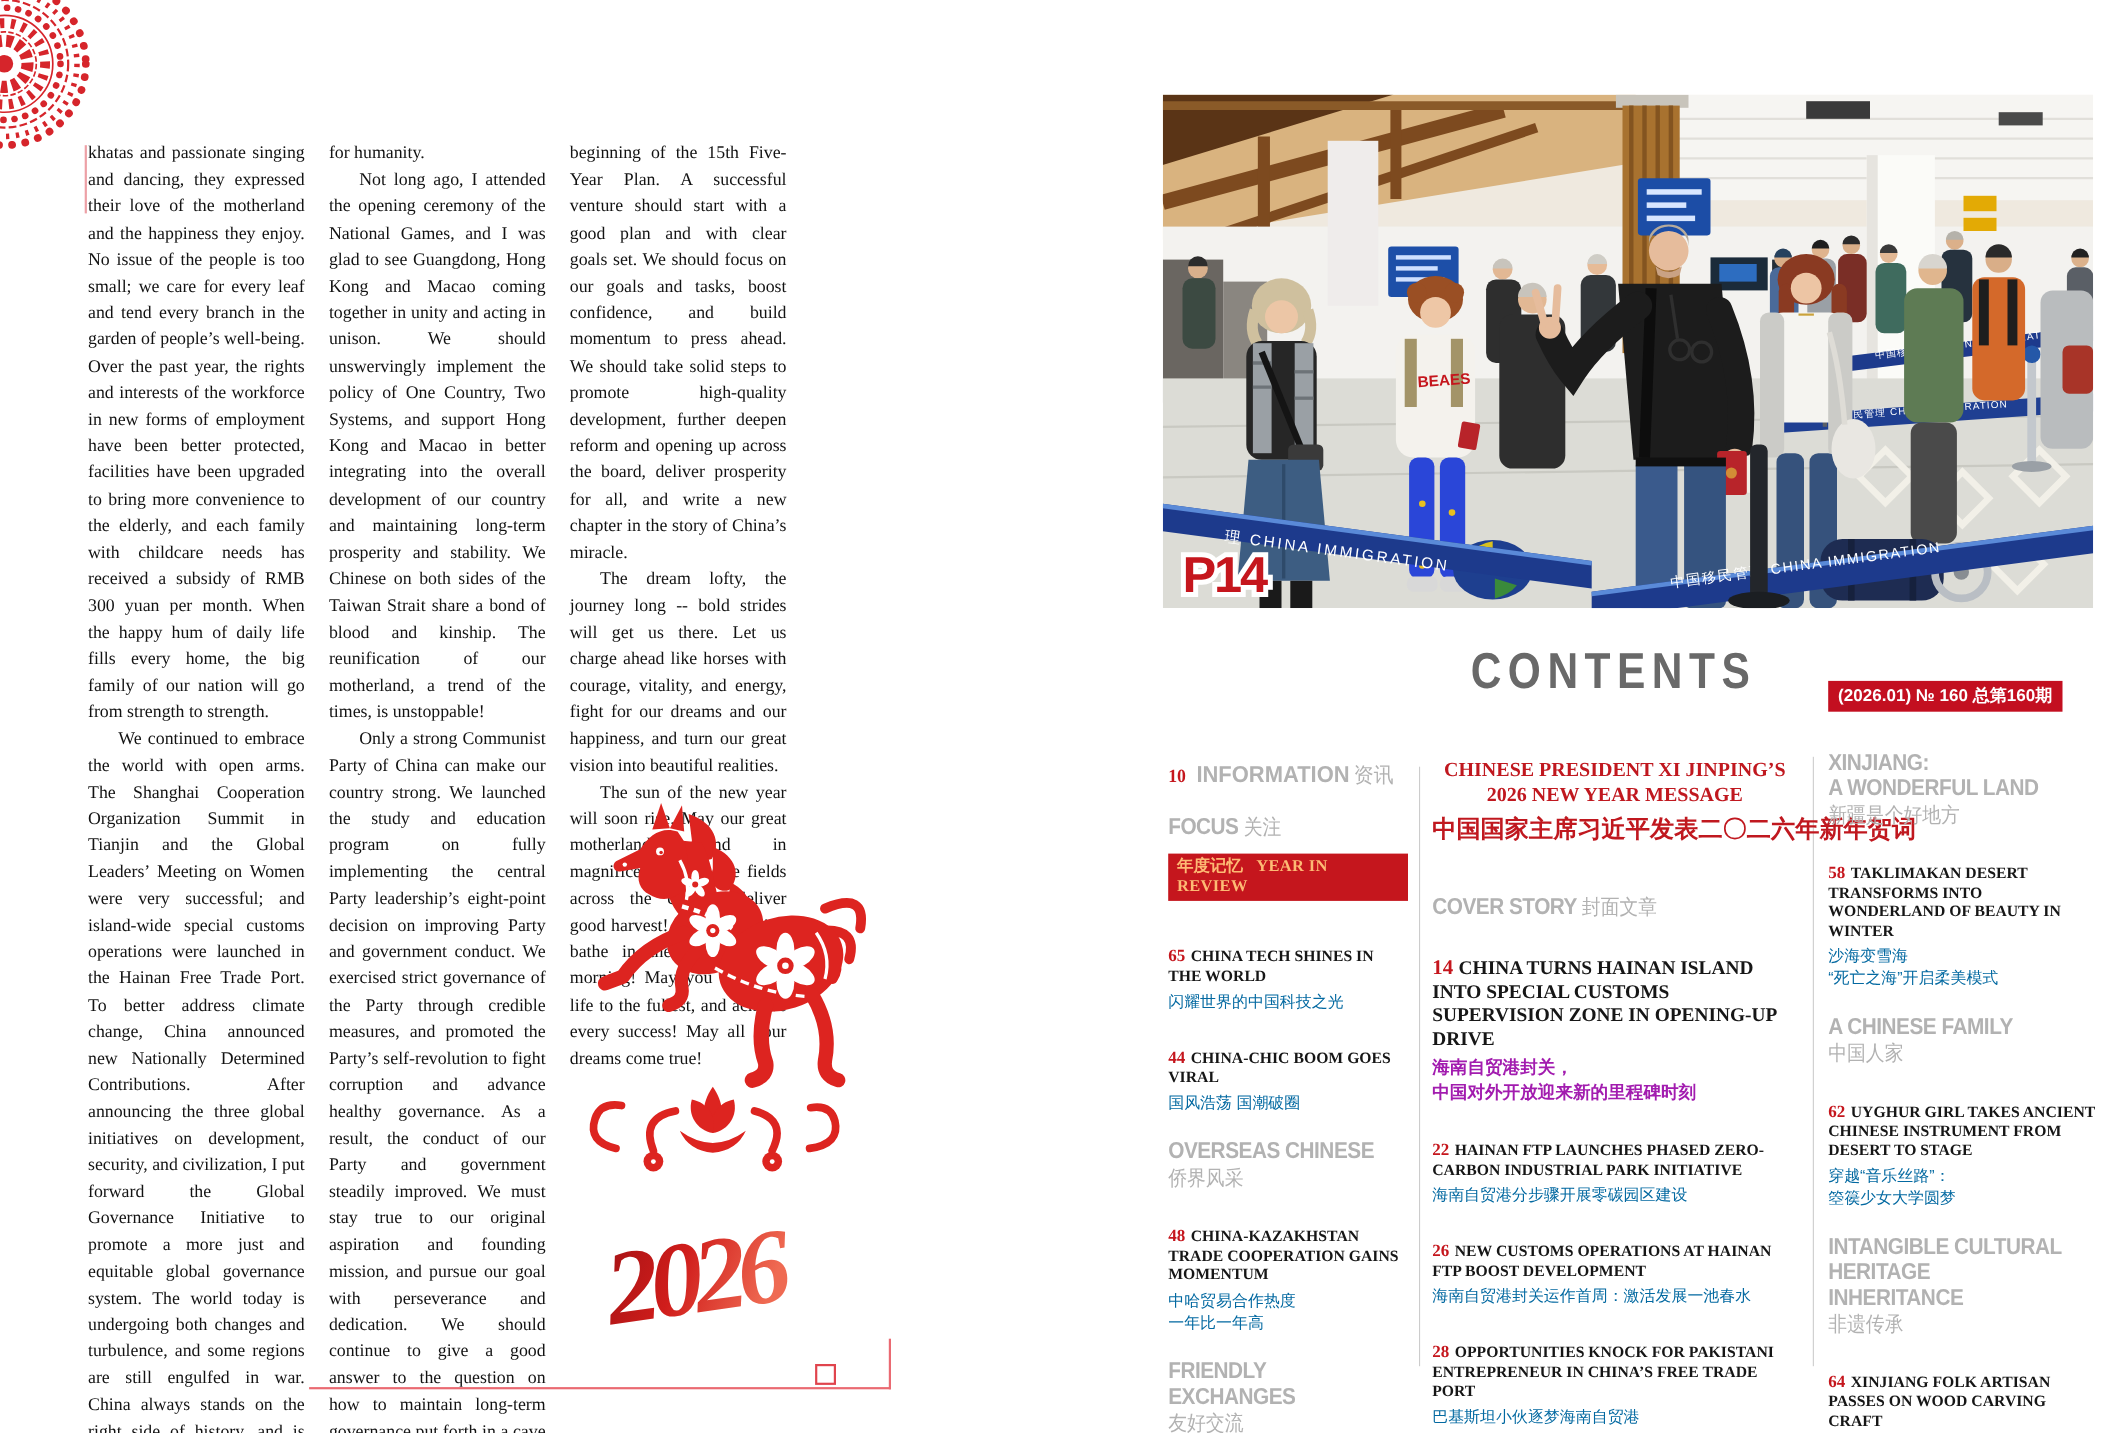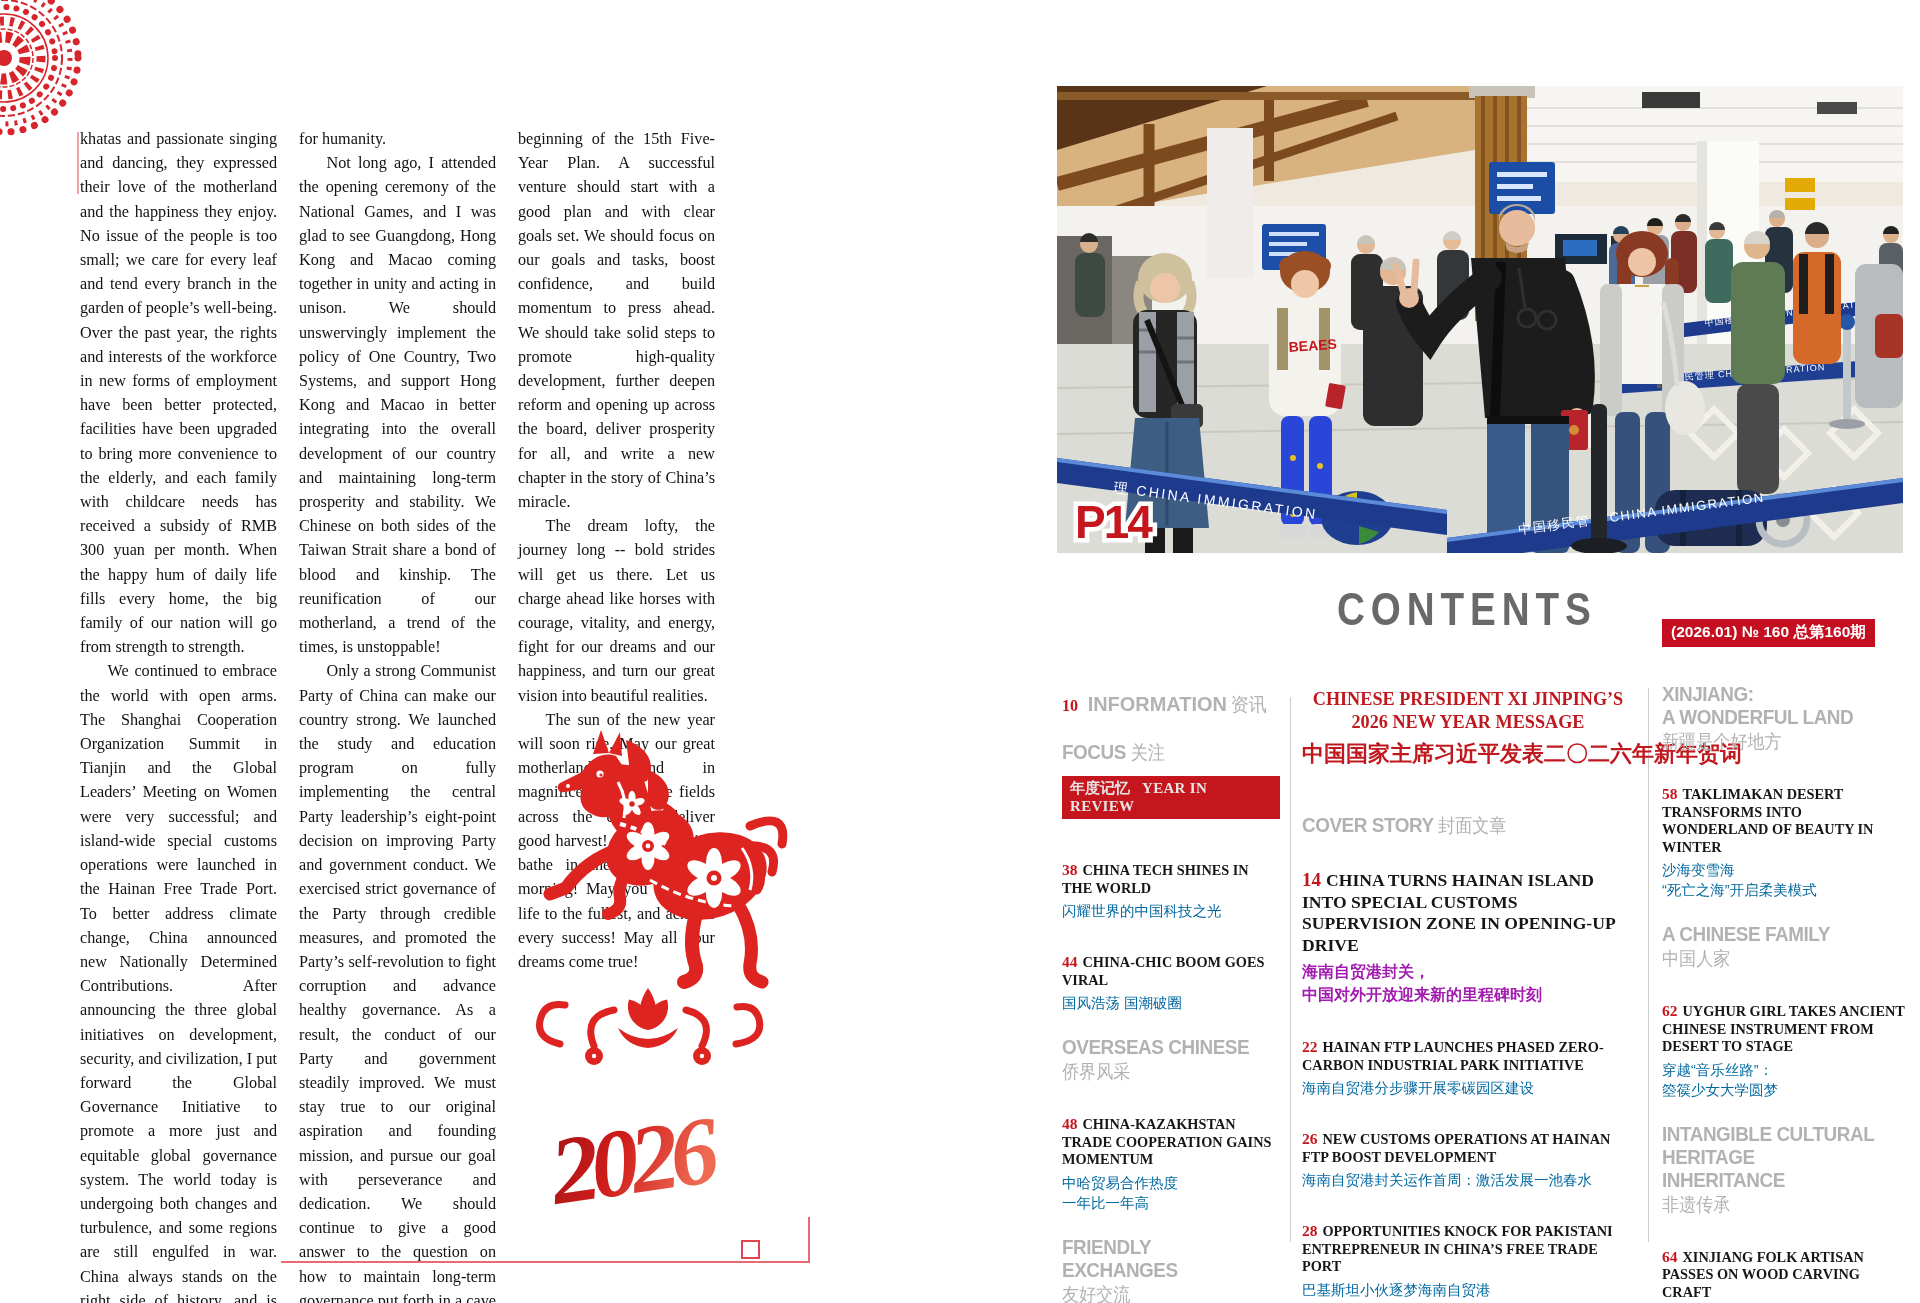--- a/index.html
+++ b/index.html
@@ -58,21 +58,21 @@
        color:#b2b2b2;font-size:21px;line-height:23px;letter-spacing:-.5px;
        transform:scaleX(.9);transform-origin:left top;white-space:pre-line;}
   .sec .cn{font-size:19px;font-weight:normal;letter-spacing:0;}
   .sec.stack .cn{display:block;margin-top:2px;}
   .sec{margin:22px 0 8px;}
   .pagehead{margin:0 0 20px;transform:scaleX(.95);transform-origin:left top;}
   .pagehead .num{color:#c5161d;font-weight:bold;font-size:17px;margin-right:6px;}
   .pagehead .sec-en{font-family:"Liberation Sans",sans-serif;font-weight:bold;color:#b2b2b2;font-size:21px;}
   .pagehead .sec-cn{font-family:"Liberation Sans","DejaVu Sans",sans-serif;color:#b2b2b2;font-size:19px;}
 
-  .band{display:inline-block;background:#c5161d;color:#e5e5e5;padding:3px 12px 4px 8px;
+  .band{display:inline-block;background:#c5161d;color:#fdba74;padding:3px 12px 4px 8px;
         margin:4px 0 10px;font-size:15px;line-height:18px;}
   .band .cn{font-family:"Liberation Sans","DejaVu Sans",sans-serif;font-weight:bold;margin-right:12px;}
   .band .en{font-family:"Liberation Serif",serif;font-weight:bold;letter-spacing:.3px;}
 
   .item{margin:0 0 15px;}
   .item .ttl{font-weight:bold;font-size:14.3px;line-height:17.5px;color:#161616;margin-top:32px;}
   .item .num{color:#c5161d;margin-right:5px;font-size:15.5px;}
   .item .cn{display:block;margin-top:4px;color:#0369a1;font-weight:normal;
             font-family:"Liberation Sans","DejaVu Sans",sans-serif;
             font-size:14.5px;line-height:20px;white-space:pre-line;}
@@ -493,21 +493,21 @@
     <div class="pagehead">
       <span class="num">10</span>
       <span class="sec-en">INFORMATION</span>
       <span class="sec-cn">资讯</span>
     </div>
     <div class="sec"><span>FOCUS</span> <span class="cn">关注</span></div>
     <div class="band">
       <span class="cn">年度记忆</span><span class="en">YEAR IN REVIEW</span>
     </div>
     <div class="item">
-      <div class="ttl"><span class="num">38</span><span>CHINA TECH SHINES IN THE WORLD</span></div>
+      <div class="ttl"><span class="num">65</span><span>CHINA TECH SHINES IN THE WORLD</span></div>
       <span class="cn">闪耀世界的中国科技之光</span>
     </div>
     <div class="item">
       <div class="ttl"><span class="num">44</span><span>CHINA-CHIC BOOM GOES VIRAL</span></div>
       <span class="cn">国风浩荡 国潮破圈</span>
     </div>
     <div class="sec stack"><span>OVERSEAS CHINESE</span><span class="cn">侨界风采</span></div>
     <div class="item">
       <div class="ttl"><span class="num">48</span><span>CHINA-KAZAKHSTAN TRADE COOPERATION GAINS MOMENTUM</span></div>
       <span class="cn">中哈贸易合作热度

